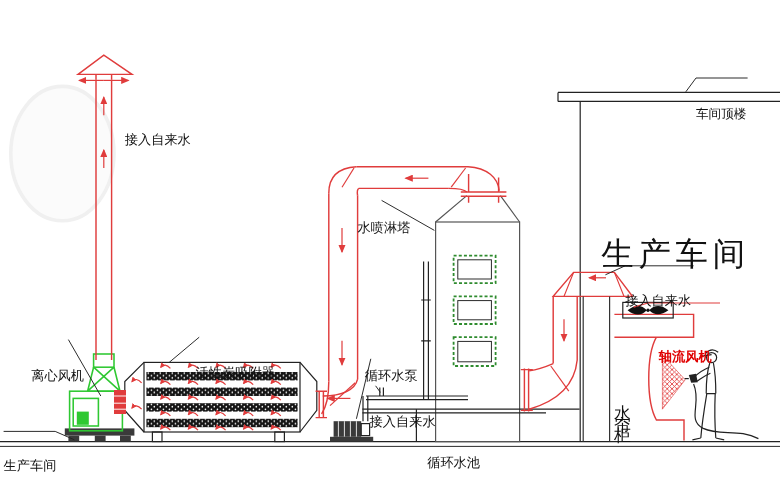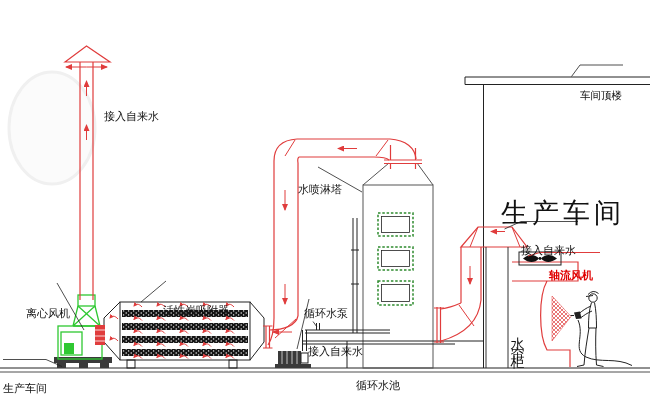--- a/index.html
+++ b/index.html
@@ -236,16 +236,16 @@
 <div class="lbl" style="left:26px;top:272px">离心风机</div>
 <div class="lbl" style="left:3px;top:347px">生产车间</div>
 <div class="lbl" style="left:163px;top:269px">活性炭吸附器</div>
 <div class="lbl" style="left:298px;top:148px">水喷淋塔</div>
 <div class="lbl" style="left:304px;top:272px">循环水泵</div>
 <div class="lbl" style="left:308px;top:310px">接入自来水</div>
 <div class="lbl" style="left:356px;top:344px">循环水池</div>
 <div class="lbl lbl-big" style="left:501px;top:161px">生产车间</div>
 <div class="lbl lbl-small" style="left:580px;top:53px">车间顶楼</div>
 <div class="lbl" style="left:521px;top:209px">接入自来水</div>
-<div class="lbl lbl-red" style="left:549px;top:234px">轴流风机</div>
+<div class="lbl lbl-red" style="left:549px;top:256px">轴流风机</div>
 <div class="lbl lbl-vert" style="left:510px;top:290px">水帘柜</div>
 
 </div>
 
 </body></html>

